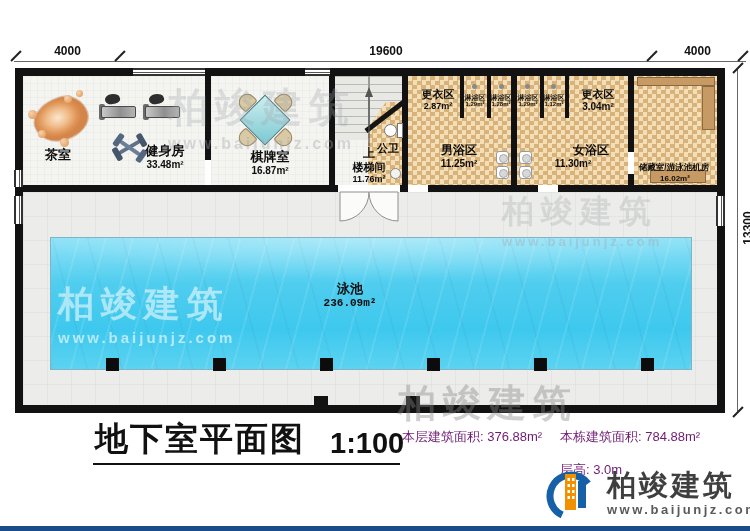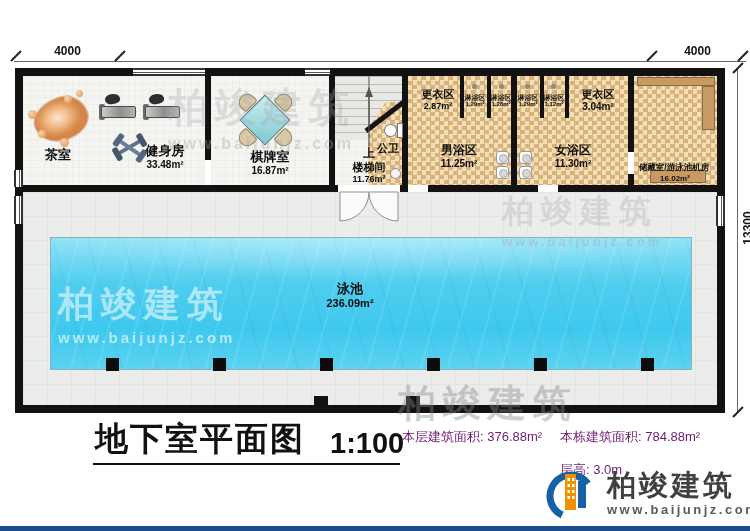--- a/index.html
+++ b/index.html
@@ -59,20 +59,21 @@
 <body>
 
 <div id="canvas">
 
   <div class="dimline" style="left:14px;top:61px;width:732px;height:1px;"></div>
   <div class="tick" style="left:9px;top:55px;"></div>
   <div class="tick" style="left:113px;top:55px;"></div>
   <div class="tick" style="left:645px;top:55px;"></div>
   <div class="tick" style="left:736px;top:55px;"></div>
   <div class="dim" style="left:15px;top:44px;width:105px;">4000</div>
+  <div class="dim" style="left:120px;top:44px;width:532px;">19600</div>
   <div class="dim" style="left:652px;top:44px;width:91px;">4000</div>
 
   <div class="dimline" style="left:737px;top:68px;width:1px;height:345px;"></div>
   <div class="tick" style="left:731px;top:67px;"></div>
   <div class="tick" style="left:731px;top:411px;"></div>
   <div class="dim" style="left:741px;top:258px;transform:rotate(-90deg);transform-origin:0 0;width:60px;">13300</div>
 
   <div class="abs" style="left:15px;top:68px;width:710px;height:345px;border:8px solid #121212;box-sizing:border-box;background:transparent;"></div>
 
   <div class="floor" style="left:23px;top:76px;width:182px;height:109px;"></div>
@@ -211,26 +212,26 @@
   <div class="lbl" style="left:340px;top:147px;width:58px;font-size:12px;">上</div>
   <div class="lbl" style="left:334px;top:161px;width:70px;font-size:11px;">楼梯间</div>
   <div class="lbl" style="left:334px;top:174px;width:70px;font-size:9px;">11.76m²</div>
   <div class="lbl" style="left:368px;top:142px;width:40px;font-size:11px;">公卫</div>
   <div class="lbl" style="left:408px;top:88px;width:60px;font-size:11px;">更衣区</div>
   <div class="lbl" style="left:408px;top:101px;width:60px;font-size:9px;">2.87m²</div>
   <div class="lbl" style="left:568px;top:88px;width:60px;font-size:11px;">更衣区</div>
   <div class="lbl" style="left:568px;top:101px;width:60px;font-size:10px;">3.04m²</div>
   <div class="lbl" style="left:424px;top:144px;width:70px;font-size:12px;">男浴区</div>
   <div class="lbl" style="left:424px;top:158px;width:70px;font-size:10px;">11.25m²</div>
-  <div class="lbl" style="left:538px;top:144px;width:70px;font-size:12px;">女浴区</div>
+  <div class="lbl" style="left:556px;top:144px;width:70px;font-size:12px;">女浴区</div>
   <div class="lbl" style="left:538px;top:158px;width:70px;font-size:10px;">11.30m²</div>
   <div class="lbl" style="left:627px;top:163px;width:94px;font-size:8.5px;">储藏室/游泳池机房</div>
   <div class="lbl" style="left:628px;top:174px;width:94px;font-size:8px;">16.02m²</div>
   <div class="lbl" style="left:315px;top:282px;width:70px;font-size:13px;">泳池</div>
-  <div class="lbl" style="left:315px;top:297px;width:70px;font-size:11px;">236.09m²</div>
+  <div class="lbl" style="left:315px;top:297px;width:70px;font-size:11px;font-family:Liberation Mono, monospace;">236.09m²</div>
 
   <div class="stall-lbl" style="left:463px;top:94px;">
     <div class="n">淋浴区</div>
       <div class="a">1.29m²</div>
   </div>
   <div class="stall-lbl" style="left:489px;top:94px;">
     <div class="n">淋浴区</div>
       <div class="a">1.28m²</div>
   </div>
   <div class="stall-lbl" style="left:516px;top:94px;">

